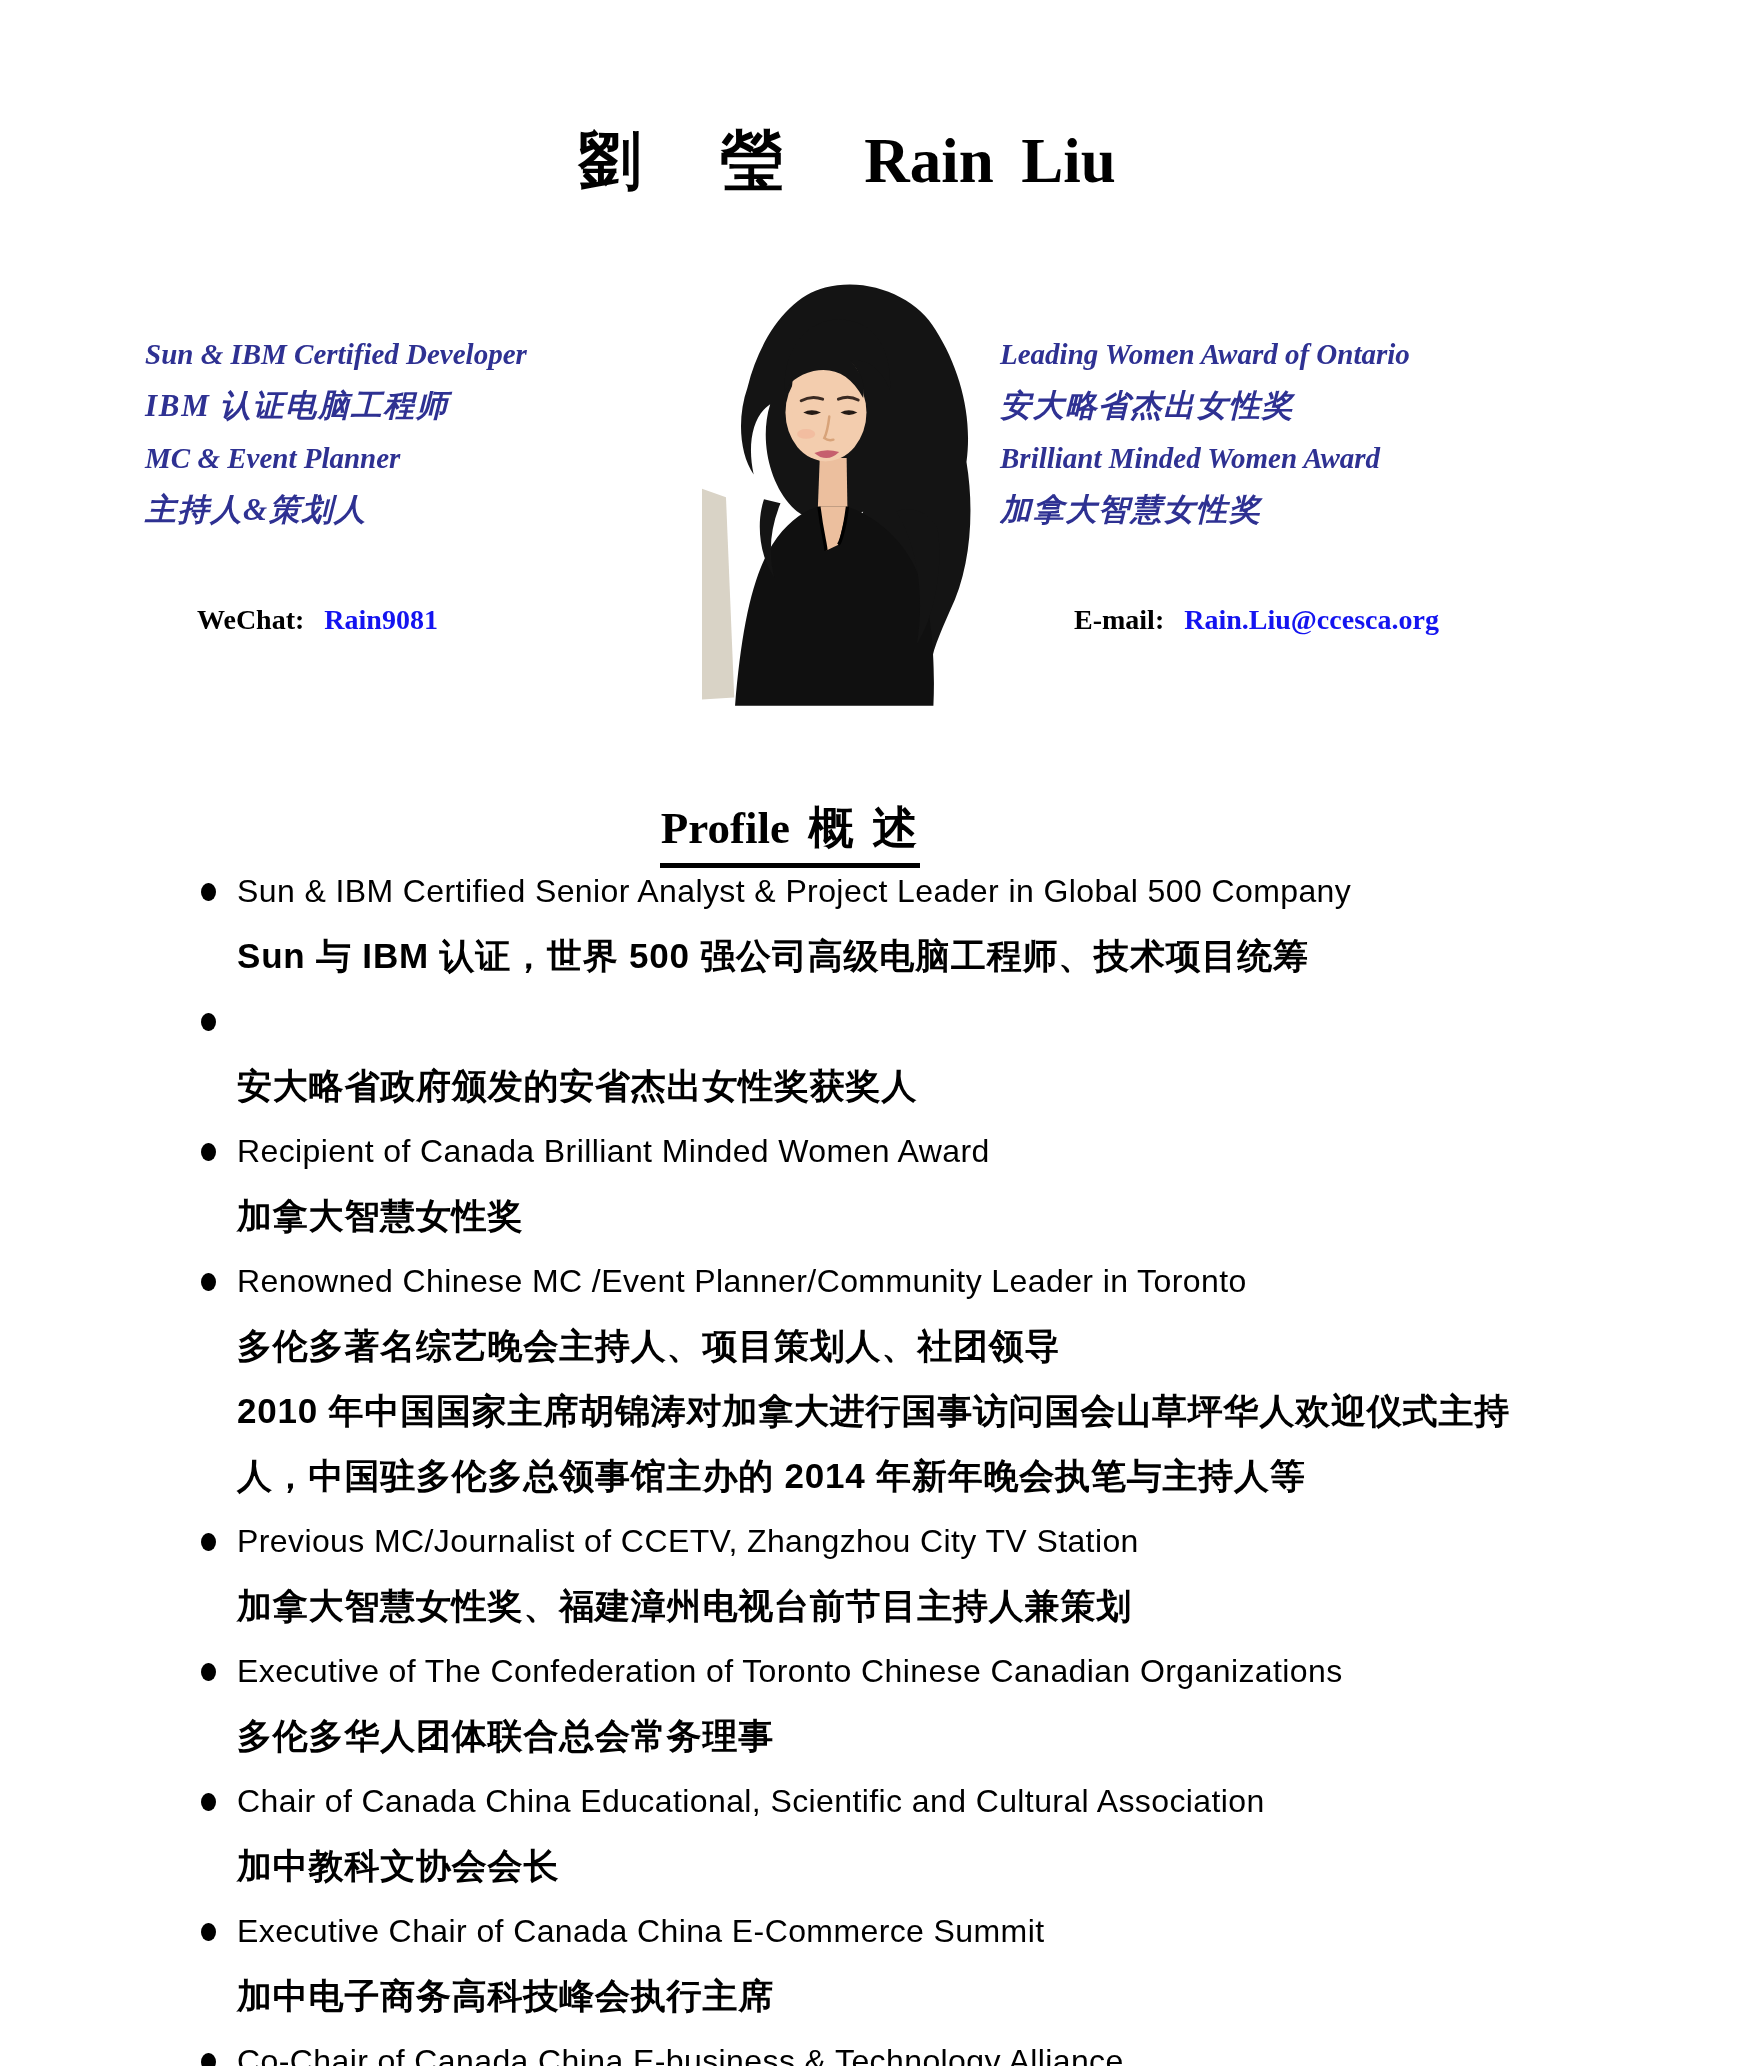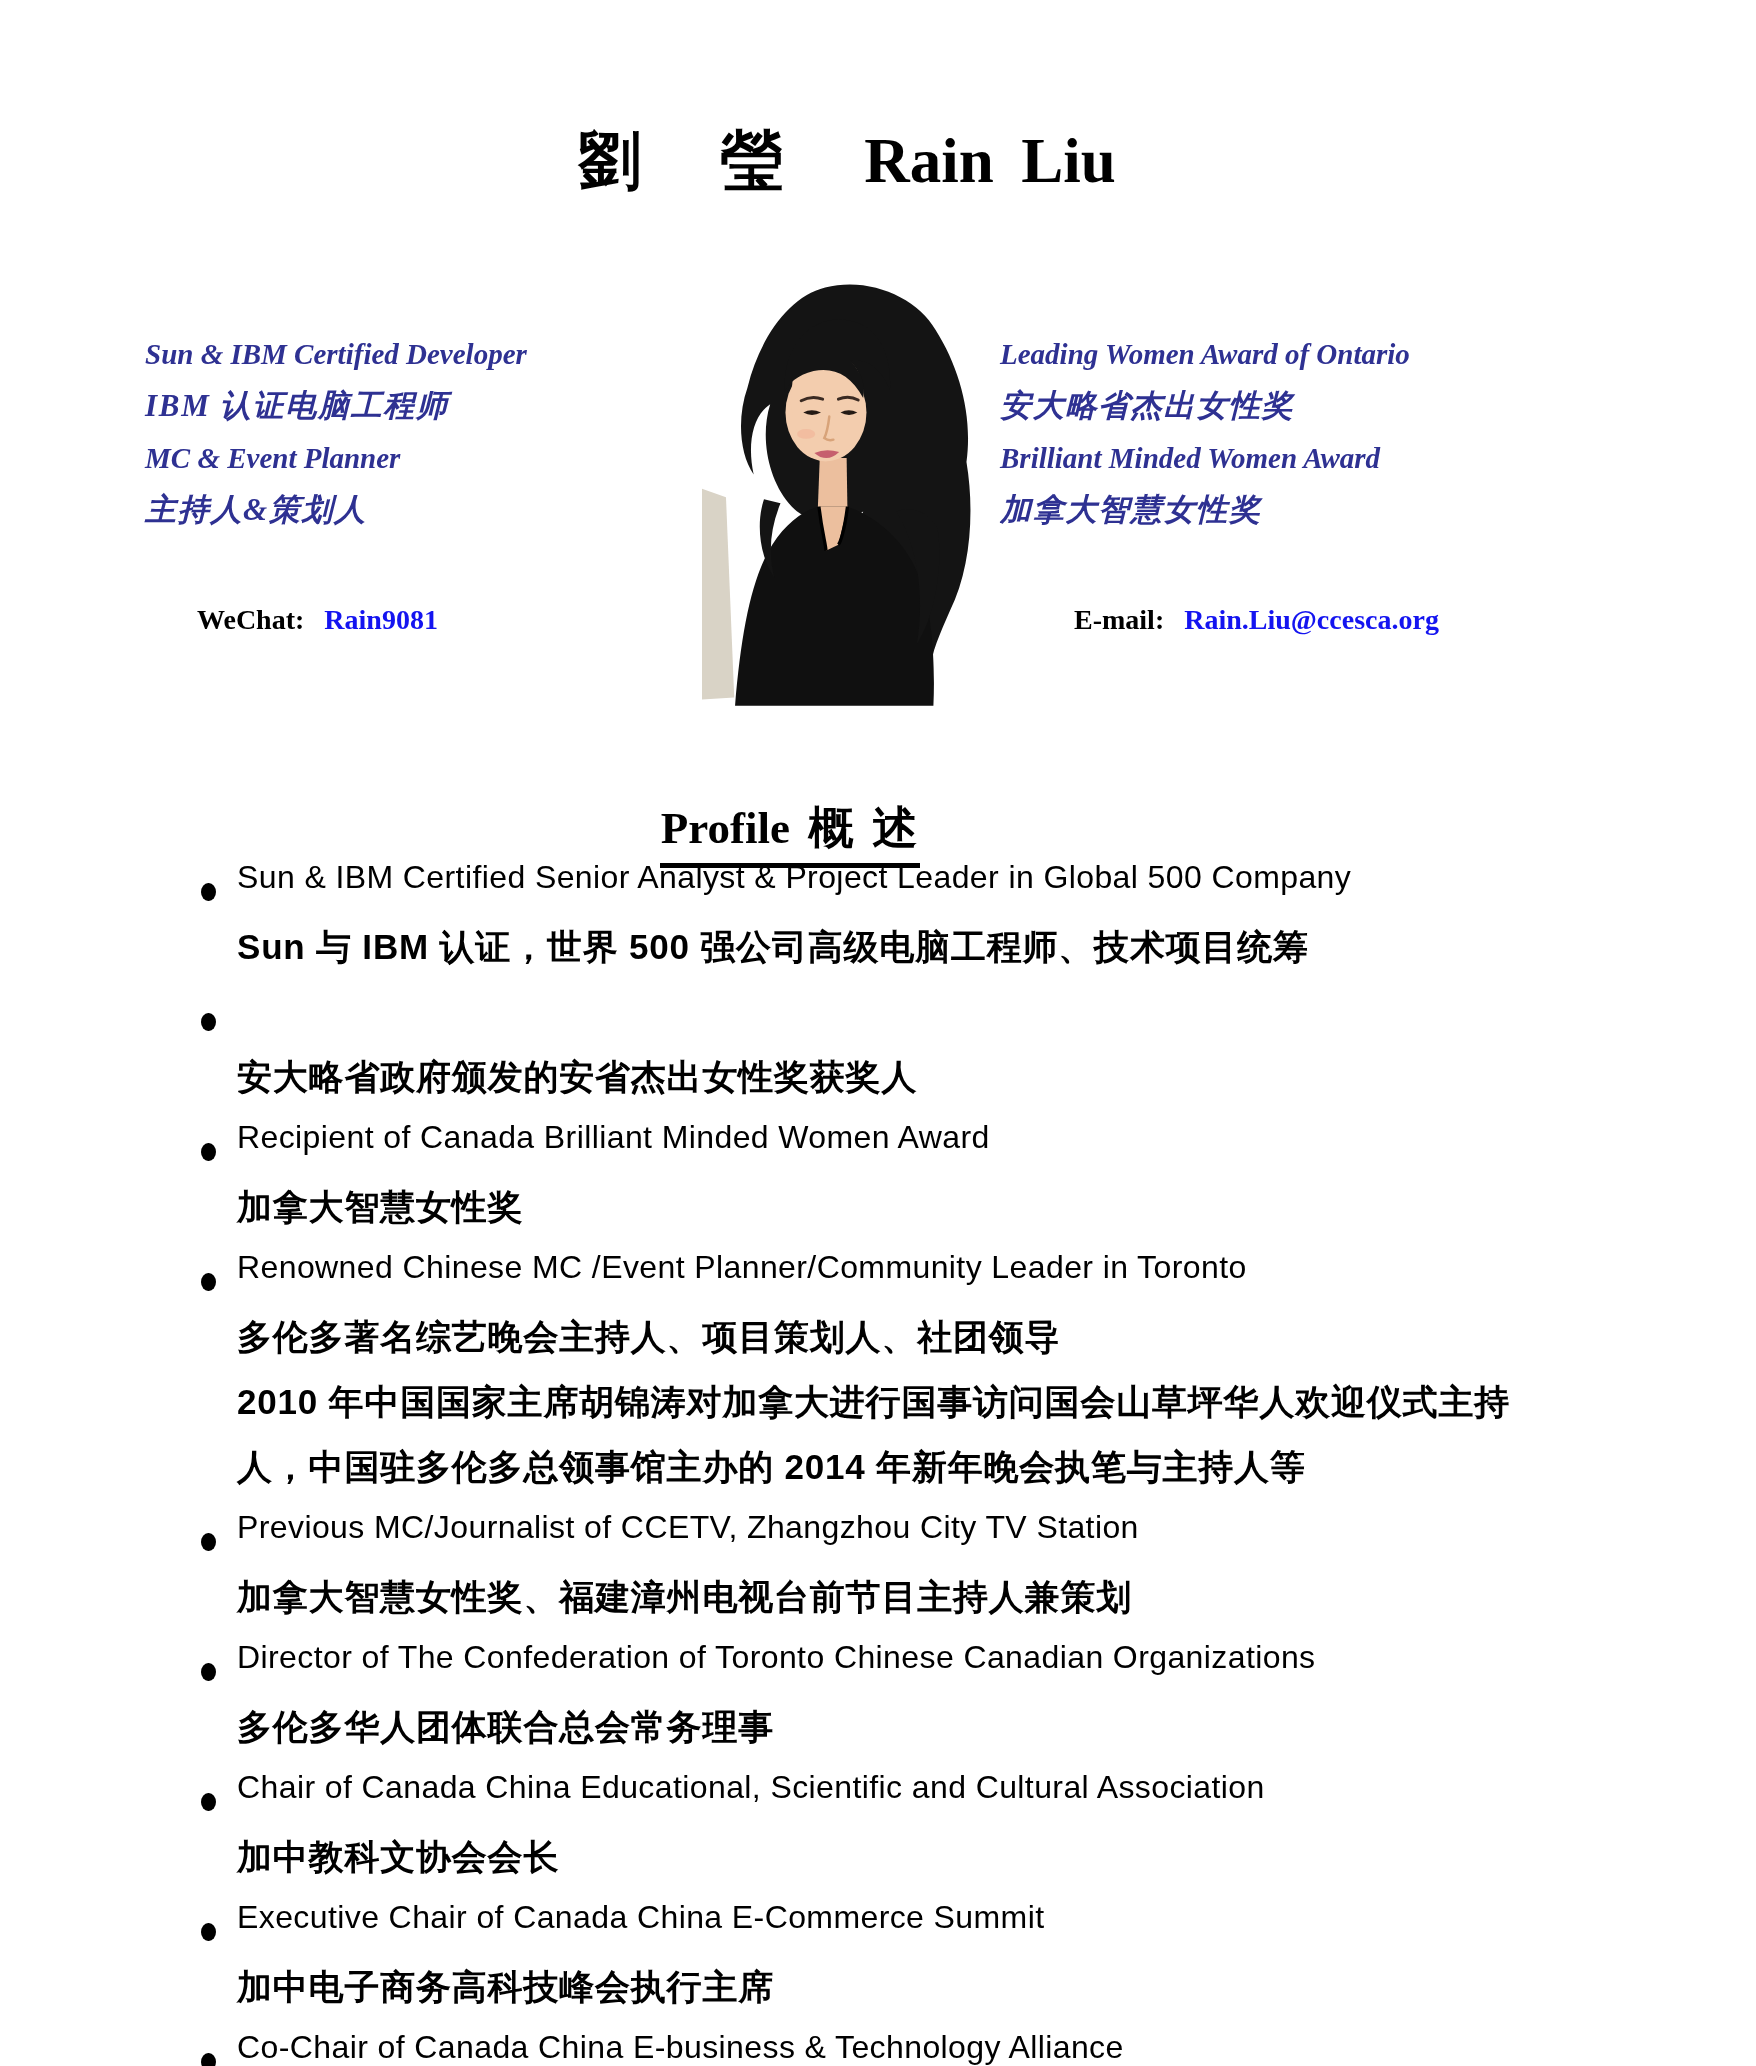--- a/index.html
+++ b/index.html
@@ -84,20 +84,21 @@
   #profile-list{
     position:absolute;
     left:198px; top:859px;
     width:1463px;
   }
   .pline{
     position:relative;
     height:65px;
     padding-left:39px;
     display:flex;
+    align-items:center;
     white-space:nowrap;
     font-family:"Liberation Sans","DejaVu Sans",sans-serif;
   }
   .pline.en{font-size:32px;font-weight:normal;letter-spacing:0.4px;}
   .pline.zh{font-size:35px;font-weight:bold;letter-spacing:0.8px;}
   .pline .dot{
     position:absolute;
     left:2.5px; top:23.6px;
     width:15px; height:18.6px;
     background:#000;
@@ -232,21 +233,21 @@
       </div>
       <div class="pline en">
         <span class="dot"></span>
         <span>Previous MC/Journalist of CCETV, Zhangzhou City TV Station</span>
       </div>
       <div class="pline zh">
         <span>加拿大智慧女性奖、福建漳州电视台前节目主持人兼策划</span>
       </div>
       <div class="pline en">
         <span class="dot"></span>
-        <span>Director of The Confederation of Toronto Chinese Canadian Organizations</span>
+        <span>Executive of The Confederation of Toronto Chinese Canadian Organizations</span>
       </div>
       <div class="pline zh">
         <span>多伦多华人团体联合总会常务理事</span>
       </div>
       <div class="pline en">
         <span class="dot"></span>
         <span>Chair of Canada China Educational, Scientific and Cultural Association</span>
       </div>
       <div class="pline zh">
         <span>加中教科文协会会长</span>

